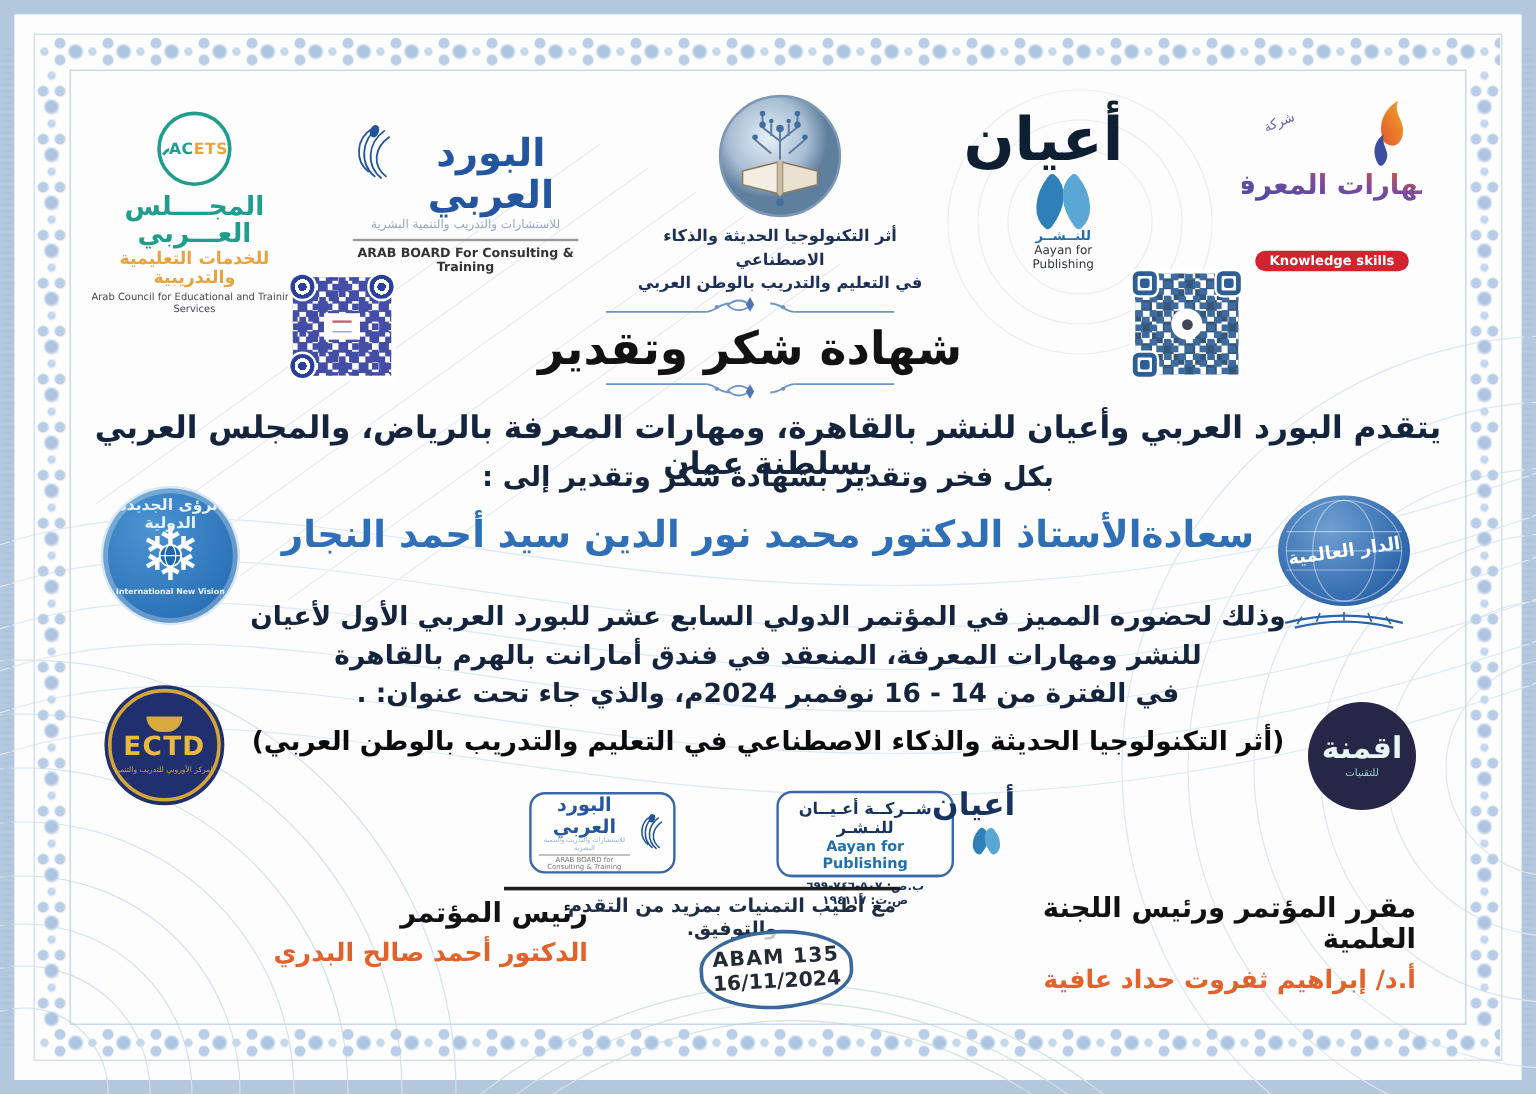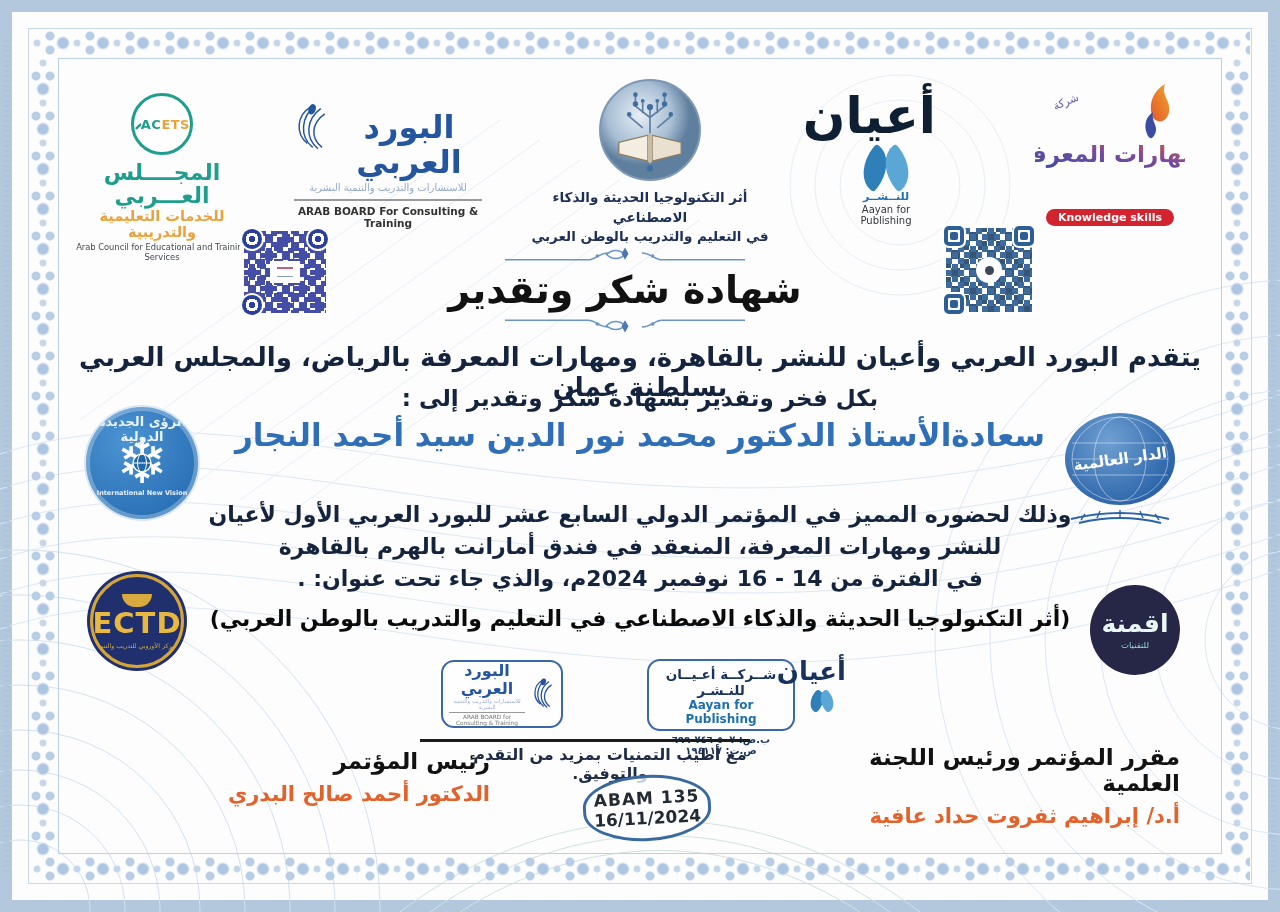--- a/index.html
+++ b/index.html
@@ -81,39 +81,39 @@
   .chip .mark{width:16px;height:7px;border-top:2px solid #c4607a;border-bottom:1px solid #7f9ec0;}
   .chip.round{width:22px;height:22px;border-radius:50%;}
   .chip .dot{width:9px;height:9px;border-radius:50%;background:#3c4654;}
   
   .titlewrap{left:400px;top:246px;width:450px;z-index:3;}
   .cert-title{font-size:38px;font-weight:800;color:#121212;margin:2px 0;}
   .orn{display:block;margin:0 auto;}
   .body-t{left:60px;width:1160px;color:#15243d;font-weight:bold;z-index:3;}
   .intro1{top:342px;font-size:26px;}
   .intro2{top:385px;font-size:23px;}
-  .recipient{top:417px;font-size:31px;color:#2e6fb7;}
+  .recipient{top:428px;font-size:31px;color:#2e6fb7;}
   .pline1{top:502px;font-size:22px;}
   .pline2{top:534px;font-size:22px;}
   .pline3{top:566px;font-size:22px;}
   .conf{top:606px;font-size:22px;color:#0b0b0b;font-weight:800;}
   
   .snow{left:86px;top:407px;width:112px;height:112px;border-radius:50%;
     background:radial-gradient(circle at 35% 30%,#4b93d2,#1f66ad);
     box-shadow:inset 0 0 0 4px rgba(255,255,255,.28),0 0 0 2px #d9e7f4;
     display:flex;align-items:center;justify-content:center;overflow:hidden;}
   .snow .flake{font-size:62px;color:#fff;line-height:1;margin-top:-2px;}
   .snow .arc{position:absolute;width:100%;color:#e8f2fb;font-size:13px;text-align:center;font-weight:bold;}
   .snow .arc.t{top:7px;} .snow .arc.b{bottom:22px;font-size:6.5px;}
   .snow .globe{position:absolute;left:50%;top:50%;transform:translate(-50%,-50%);}
   .ectd{left:90px;top:574px;width:94px;height:94px;border-radius:50%;background:#20306e;
     border:3px solid #d4a63a;box-shadow:0 0 0 3px #20306e;box-sizing:border-box;
     display:flex;flex-direction:column;align-items:center;justify-content:center;overflow:hidden;}
   .crescent{width:30px;height:13px;border-radius:0 0 30px 30px;background:#d8a93c;margin-bottom:2px;}
-  .ectd-abbr{color:#e9b93f;font-weight:800;font-size:29px;letter-spacing:1px;line-height:1;}
+  .ectd-abbr{color:#e9b93f;font-weight:800;font-size:22px;letter-spacing:1px;line-height:1;}
   .ectd-ring{color:#cfa63a;font-size:6.3px;margin-top:4px;text-align:center;}
   .ghouse{left:1062px;top:413px;width:116px;z-index:3;text-align:center;}
   .gh-circle{width:110px;height:92px;border-radius:50%;margin:0 auto;
     background:radial-gradient(circle at 40% 30%,#6fa0d2,#2a63a8 75%);
     display:flex;align-items:center;justify-content:center;position:relative;overflow:hidden;}
   .gh-grid{position:absolute;inset:0;}
   .gh-cal{position:relative;color:#fff;font-weight:bold;font-size:15px;transform:rotate(-8deg);}
   .aqm{left:1090px;top:585px;width:90px;height:90px;border-radius:50%;background:#262647;
     display:flex;flex-direction:column;align-items:center;justify-content:center;}
   .aqm-t{color:#e8f6f4;font-weight:800;font-size:25px;line-height:1;}

